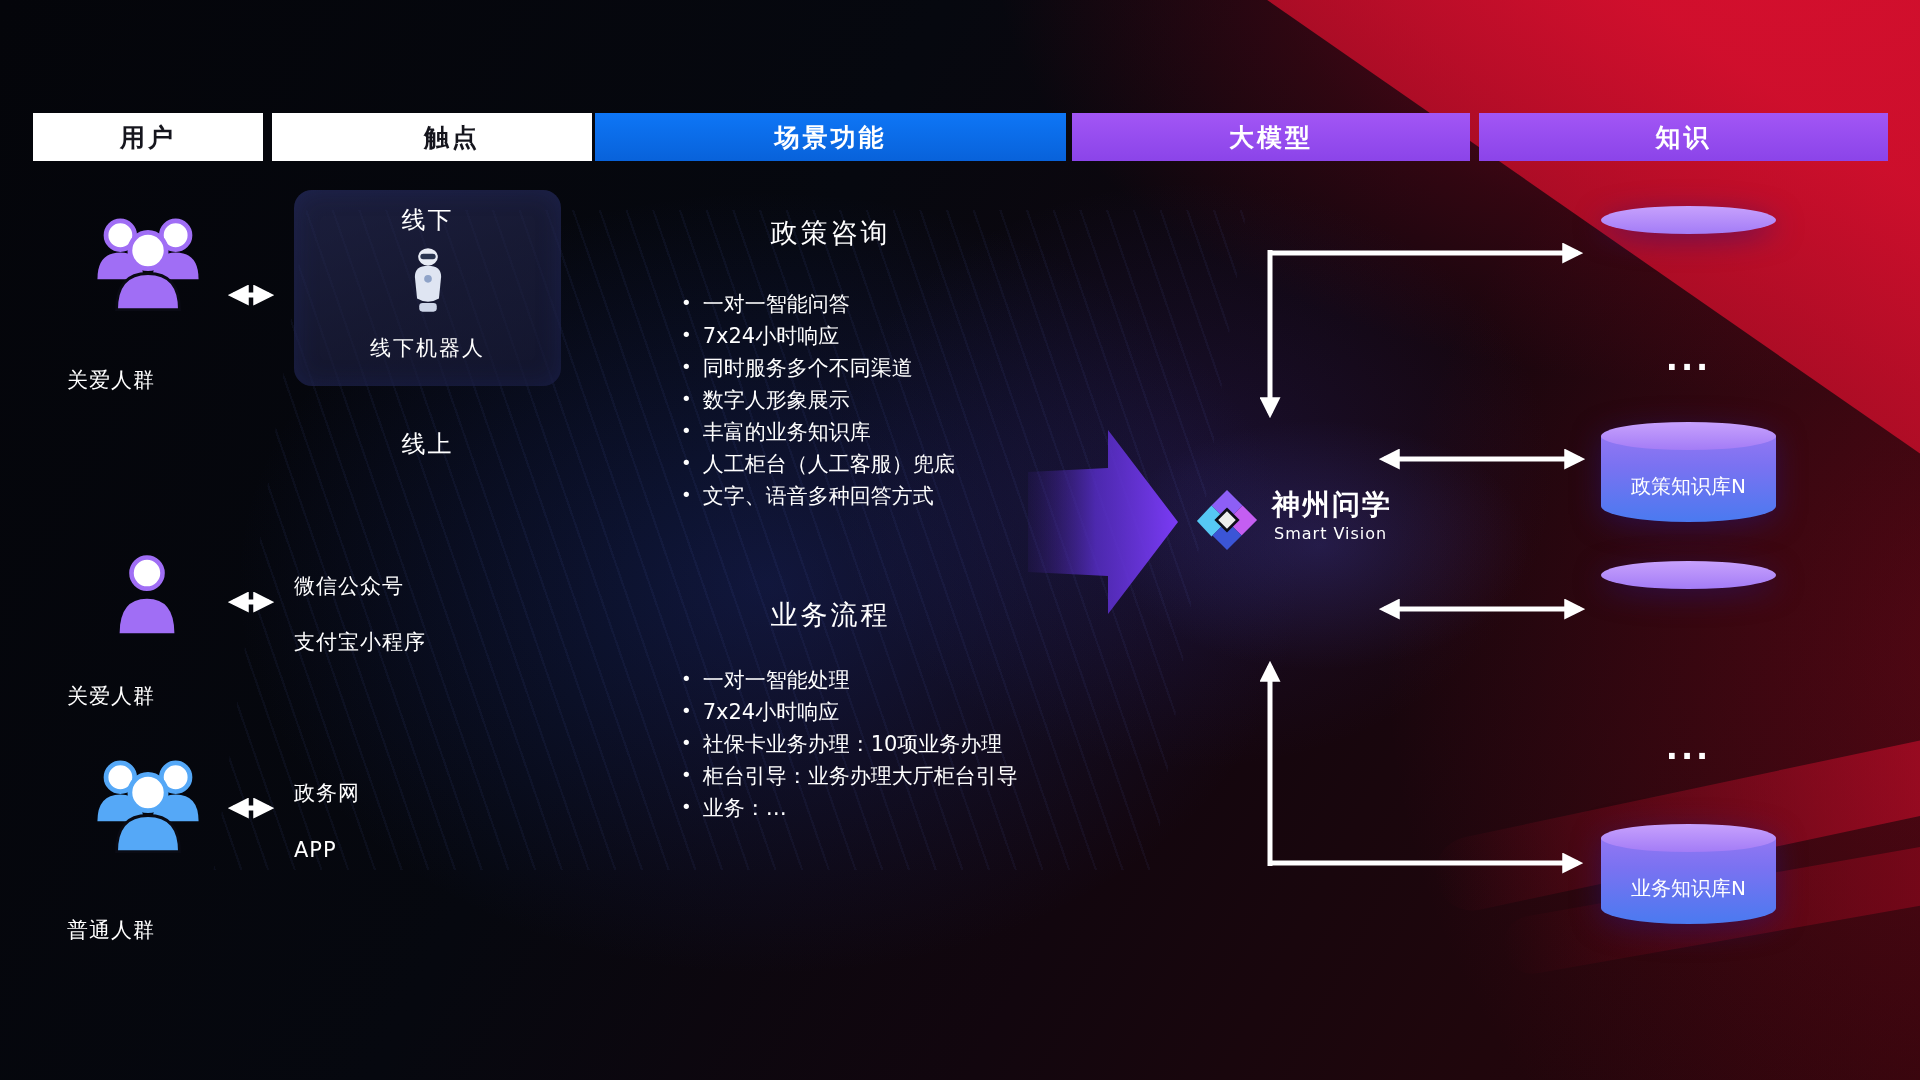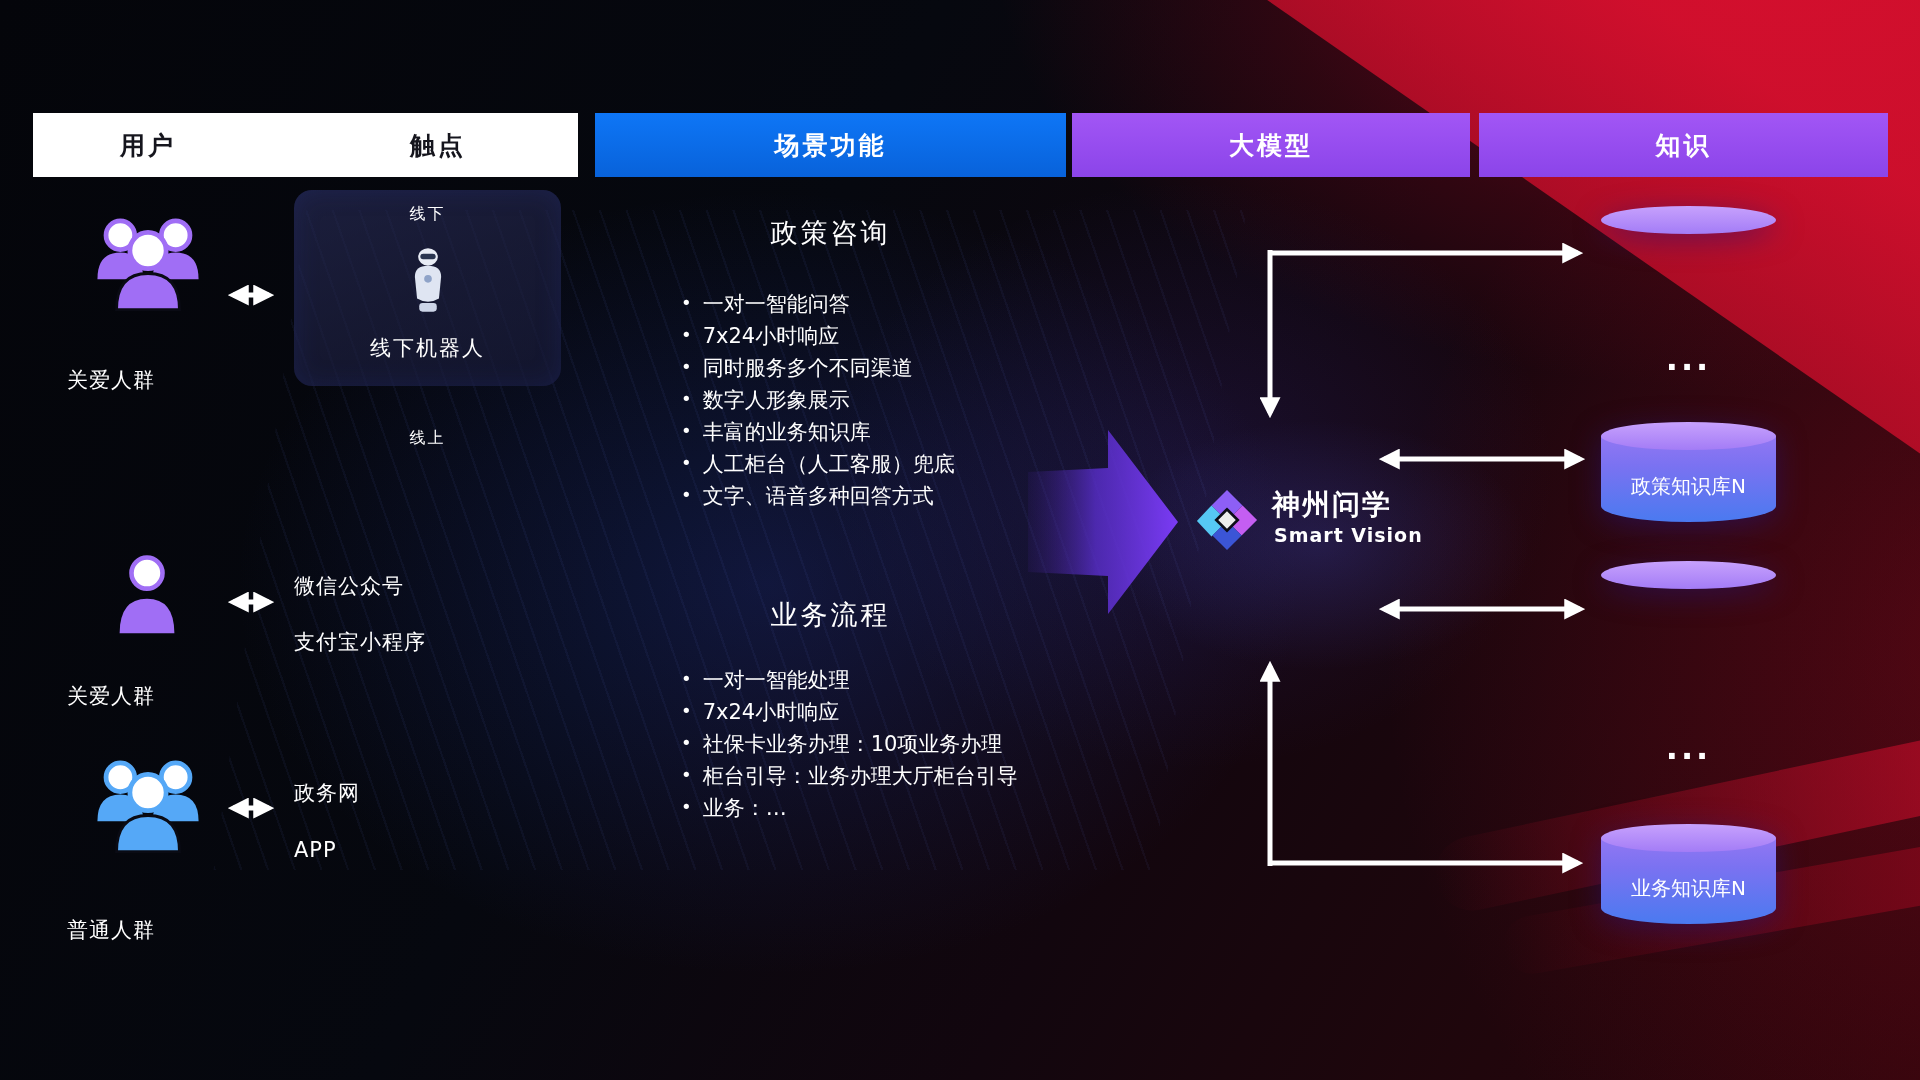--- a/index.html
+++ b/index.html
@@ -21,47 +21,47 @@
   .swoosh { position:absolute; border-radius:80px; }
   #swoosh-1 { left:1430px; top:788px; width:540px; height:74px; transform:rotate(-12deg);
     background:linear-gradient(90deg, rgba(190,12,40,0), rgba(190,12,40,.72)); }
   #swoosh-2 { left:1500px; top:880px; width:470px; height:58px; transform:rotate(-10deg);
     background:linear-gradient(90deg, rgba(150,8,30,0), rgba(150,8,30,.65)); }
   #streaks { position:absolute; left:260px; top:210px; width:940px; height:660px; transform:skewX(-8deg);
     background:repeating-linear-gradient(64deg, rgba(110,135,255,.055) 0 2px, transparent 2px 24px); }
   #model-glow { position:absolute; left:1110px; top:420px; width:420px; height:250px;
     background:radial-gradient(closest-side, rgba(90,100,255,.18), transparent); }
   
-  .hdr { position:absolute; top:113px; height:64px; display:flex; align-items:center; justify-content:center;
+  .hdr { position:absolute; top:113px; height:48px; display:flex; align-items:center; justify-content:center;
     font-size:25px; font-weight:bold; letter-spacing:3px; }
   .hdr.light  { background:#ffffff; color:#15151d; }
   .hdr.blue   { background:linear-gradient(180deg,#0e76f6,#0862da); }
   .hdr.purple { background:linear-gradient(180deg,#a256f5,#8b44e9); }
   #hdr-users      { left:33px;   width:230px; }
-  #hdr-touch      { left:258px;  width:320px;padding-left:40px; }
+  #hdr-touch      { left:272px;  width:320px;padding-left:40px; }
   #hdr-scenes     { left:595px;  width:471px; }
   #hdr-model      { left:1072px; width:398px; }
   #hdr-knowledge  { left:1479px; width:409px; }
   
   .user-icon { position:absolute; }
   .user-label { position:absolute; left:67px; width:160px; text-align:left; font-size:21px; letter-spacing:1px;margin-top:30px; }
   
   #touch-panel { position:absolute; left:294px; top:190px; width:267px; height:196px; border-radius:18px;
     background:linear-gradient(160deg, rgba(46,50,100,.55), rgba(23,25,52,.7));
     box-shadow:0 0 24px rgba(40,50,140,.25) inset; }
-  .touch-title { position:absolute; width:267px; text-align:center; font-size:16px; letter-spacing:2px; }
+  .touch-title { position:absolute; width:267px; text-align:center; font-size:24px; letter-spacing:2px; }
   .touch-channel { position:absolute; left:294px; width:267px; text-align:left; font-size:21px; letter-spacing:1px; }
   
   .scene-title { position:absolute; left:595px; width:471px; text-align:center; font-size:27px; letter-spacing:3px; }
   .blist { position:absolute; left:681px; list-style:none; }
   .blist li { height:32px; line-height:32px; font-size:21px; white-space:nowrap; }
   .blist li::before { content:"•"; margin-right:11px; font-size:18px; position:relative; top:-2px; }
   
   #model-name { position:absolute; left:1272px; top:486px; font-size:28px; font-weight:bold; letter-spacing:2px; }
-  #model-sub  { position:absolute; left:1274px; top:524px; font-size:19px; font-weight:bold; letter-spacing:1px; }
+  #model-sub  { position:absolute; left:1274px; top:524px; font-size:16px; font-weight:normal; letter-spacing:1px; }
   
   .cyl { position:absolute; left:1601px; width:175px; height:100px; filter:drop-shadow(0 6px 14px rgba(40,20,120,.5)); }
   .cyl .cyl-top { position:absolute; top:0; left:0; width:100%; height:28px; border-radius:50%;
     background:linear-gradient(180deg,#c7a1fd,#a37cf6); z-index:2; }
   .cyl .cyl-body { position:absolute; top:14px; left:0; width:100%; height:86px;
     border-radius:0 0 50% 50% / 0 0 16px 16px;
     background:linear-gradient(180deg,#9277f3 0%, #7a72f1 35%, #4a7af0 100%);
     display:flex; align-items:center; justify-content:center; text-align:center;
     padding:22px 10px 8px; font-size:20px; line-height:25px; }
   .kdots { position:absolute; left:1601px; width:175px; text-align:center;

